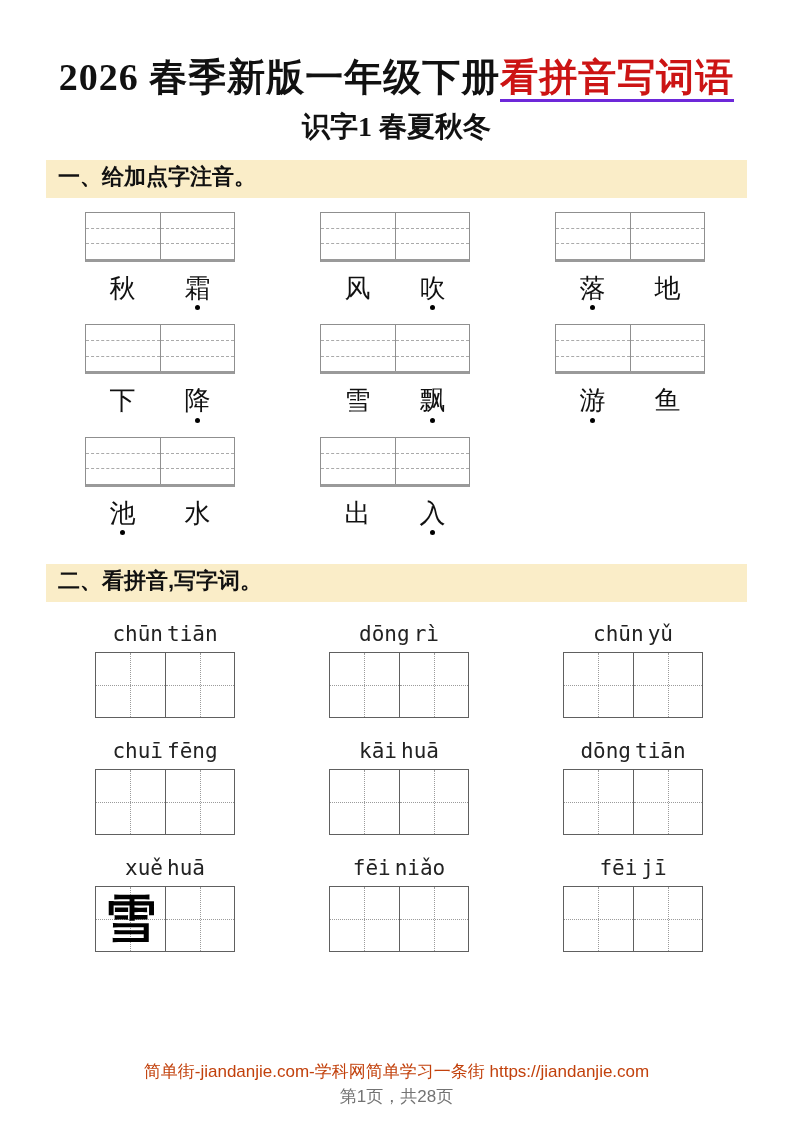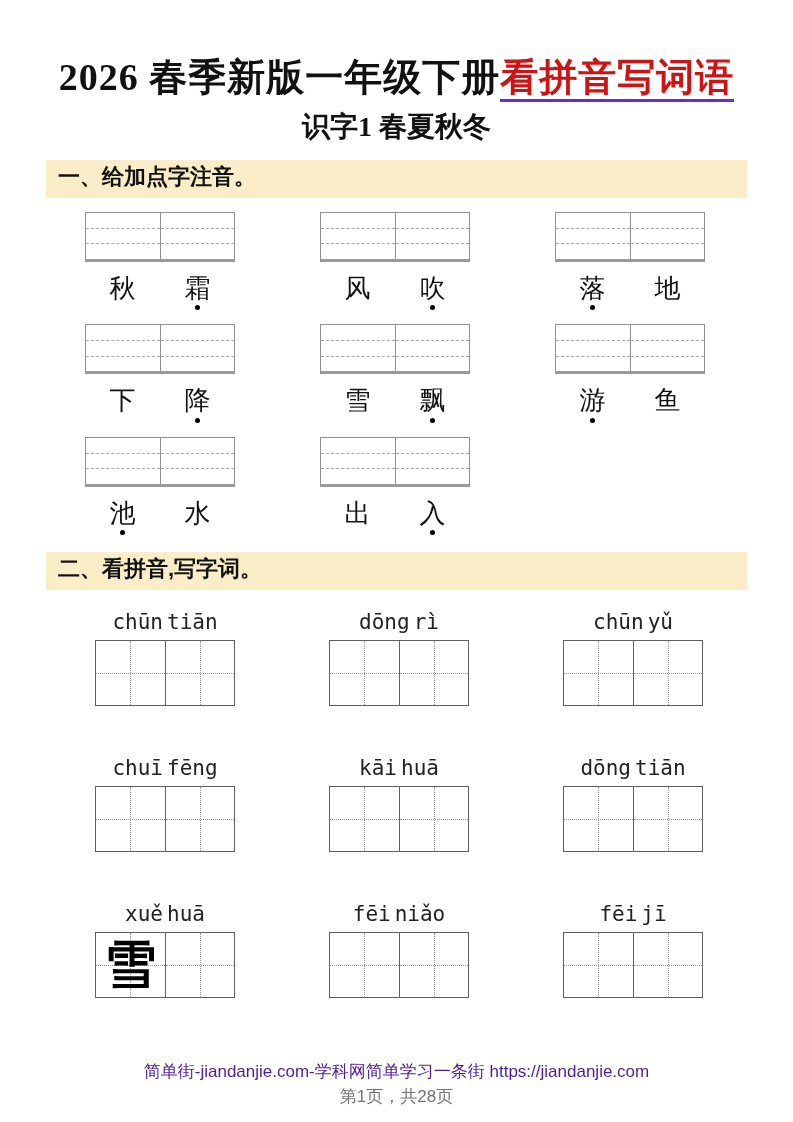--- a/index.html
+++ b/index.html
@@ -34,21 +34,21 @@
   }
   
   .secbar{
     margin:14px 46px 0 46px;
     background:#faedc8;
     font-family:"Liberation Sans","DejaVu Sans",sans-serif;
     font-size:22px;
     font-weight:bold;
     padding:2px 12px 6px 12px;
   }
-  .secbar.second{margin-top:17px;}
+  .secbar.second{margin-top:29px;}
   
   .s1row{
     display:flex;
     justify-content:space-between;
     padding:0 88px 0 85px;
     margin-top:14px;
   }
   .s1item{width:150px;}
   .s1item.ghost{visibility:hidden;}
   .pgrid{
@@ -86,21 +86,21 @@
     background:#000;
     margin-top:2px;
   }
   
   .s2row{
     display:flex;
     justify-content:space-between;
     padding:0 90px 0 95px;
     margin-top:20px;
   }
-  .s2row.later{margin-top:50px;}
+  .s2row.later{margin-top:21px;}
   .s2item{width:140px;}
   .pyrow{
     display:flex;
     justify-content:center;
     gap:4px;
     font-family:"DejaVu Sans Mono","Liberation Mono",monospace;
     font-size:21px;
     color:#222;
     margin-bottom:6px;
     white-space:nowrap;
@@ -135,21 +135,21 @@
   }
   
   .footer{
     position:absolute;
     left:0;right:0;bottom:14px;
     text-align:center;
     font-family:"Liberation Sans","DejaVu Sans",sans-serif;
   }
   .src{
     font-size:17px;
-    color:#4c1d95;
+    color:#c2410c;
   }
   .pageno{
     margin-top:2px;
     font-size:17px;
     color:#737373;
   }
 </style>
 </head>
 <body>
 

